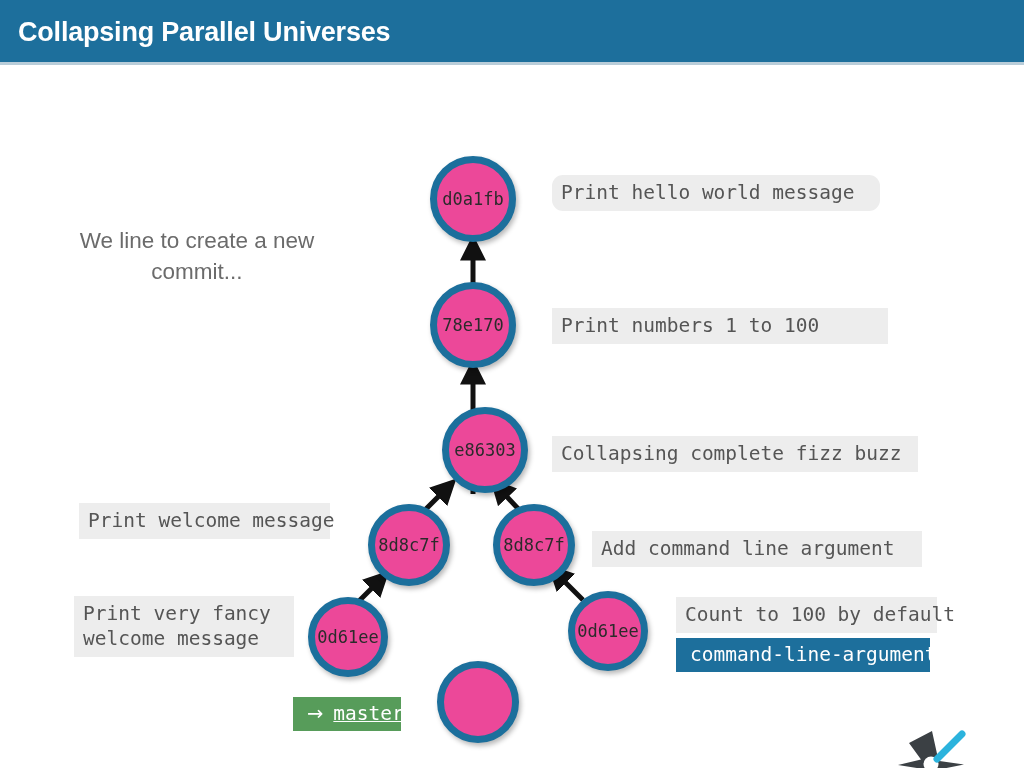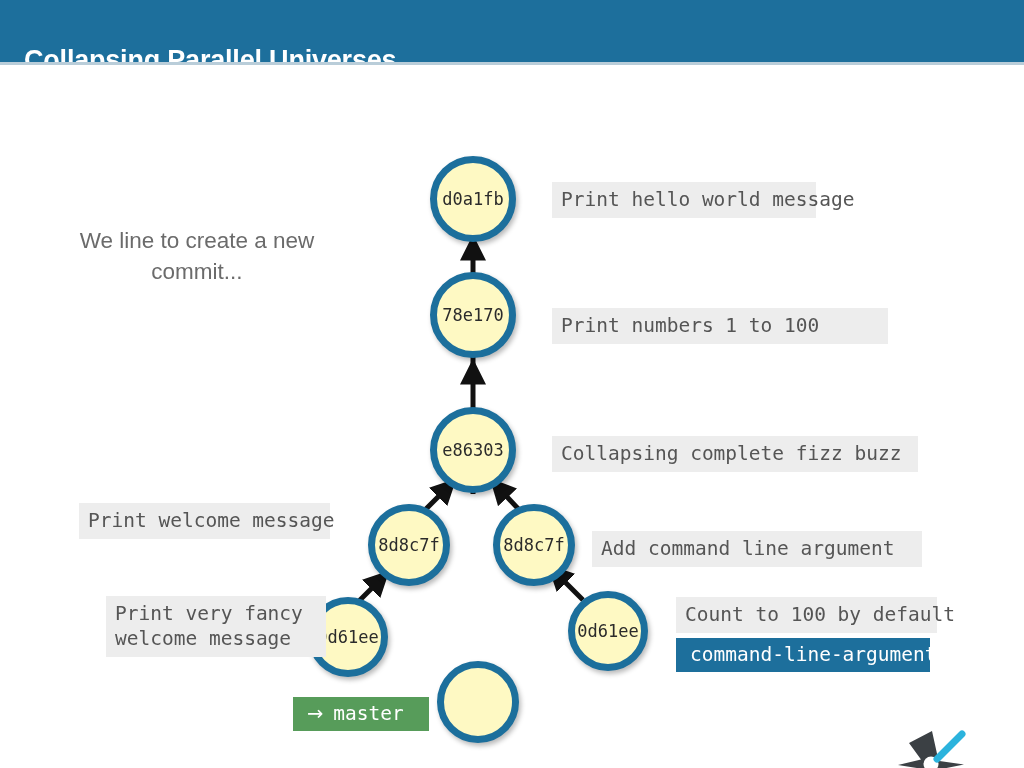--- a/index.html
+++ b/index.html
@@ -21,29 +21,28 @@
     position: absolute;
     left: 0;
     top: 0;
     width: 1024px;
     height: 62px;
     background: #1d6f9c;
     box-sizing: border-box;
   }
   #slide-header .title-text {
     position: absolute;
-    left: 24px;
+    left: 18px;
     top: 17px;
     color: #ffffff;
     font-size: 27px;
     font-weight: bold;
     letter-spacing: -0.2px;
     font-family: "Liberation Sans", sans-serif;
     white-space: nowrap;
-    margin-top: 28px;
   }
   #header-underline {
     position: absolute;
     left: 0;
     top: 62px;
     width: 1024px;
     height: 3px;
     background: #b9cdd9;
   }
 
@@ -61,21 +60,21 @@
     top: 0;
     width: 1024px;
     height: 703px;
     pointer-events: none;
   }
 
   
   .commit-node {
     position: absolute;
     border-radius: 50%;
-    background: #fef9c3;
+    background: #ec4899;
     border: 7px solid #1c6f9c;
     box-sizing: border-box;
     display: flex;
     align-items: center;
     justify-content: center;
     box-shadow: 2px 3px 5px rgba(0,0,0,0.28);
   }
   .commit-node .sha {
     font-family: "DejaVu Sans Mono", "Liberation Mono", monospace;
     font-size: 17px;
@@ -161,54 +160,54 @@
         <line x1="524" y1="450" x2="497" y2="421" stroke="#111111" stroke-width="5" marker-end="url(#arrowhead)"></line>
         <line x1="354" y1="541" x2="382" y2="513" stroke="#111111" stroke-width="5" marker-end="url(#arrowhead)"></line>
         <line x1="583" y1="535" x2="555" y2="507" stroke="#111111" stroke-width="5" marker-end="url(#arrowhead)"></line>
       </g>
   </svg>
 
   <div id="nodes-group">
       <div class="commit-node" style="left: 430px; top: 91px; width: 86px; height: 86px;">
         <span class="sha">d0a1fb</span>
       </div>
-      <div class="commit-node" style="left: 430px; top: 207px; width: 86px; height: 86px;">
+      <div class="commit-node" style="left: 430px; top: 217px; width: 86px; height: 86px;">
         <span class="sha">78e170</span>
       </div>
-      <div class="commit-node" style="left: 430px; top: 342px; width: 86px; height: 86px;">
+      <div class="commit-node" style="left: 442px; top: 342px; width: 86px; height: 86px;">
         <span class="sha">e86303</span>
       </div>
       <div class="commit-node" style="left: 368px; top: 439px; width: 82px; height: 82px;">
         <span class="sha">8d8c7f</span>
       </div>
       <div class="commit-node" style="left: 493px; top: 439px; width: 82px; height: 82px;">
         <span class="sha">8d8c7f</span>
       </div>
       <div class="commit-node" style="left: 308px; top: 532px; width: 80px; height: 80px;">
         <span class="sha">0d61ee</span>
       </div>
       <div class="commit-node" style="left: 568px; top: 526px; width: 80px; height: 80px;">
         <span class="sha">0d61ee</span>
       </div>
       <div class="commit-node" style="left: 437px; top: 596px; width: 82px; height: 82px;">
         <span class="sha"></span>
       </div>
     </div>
   <div id="chips-group">
-      <div class="msg-chip" style="left: 552px; top: 117px; width: 264px;">Print hello world message</div>
+      <div class="msg-chip" style="left: 552px; top: 110px; width: 328px; border-radius: 11px;">Print hello world message</div>
       <div class="msg-chip" style="left: 552px; top: 243px; width: 336px;">Print numbers 1 to 100</div>
       <div class="msg-chip" style="left: 552px; top: 371px; width: 366px;">Collapsing complete fizz buzz</div>
       <div class="msg-chip" style="left: 79px; top: 438px; width: 251px;">Print welcome message</div>
       <div class="msg-chip" style="left: 592px; top: 466px; width: 330px;">Add command line argument</div>
-      <div class="msg-chip" style="left: 74px; top: 531px; width: 220px; margin-left: 32px;">Print very fancy
+      <div class="msg-chip" style="left: 74px; top: 531px; width: 220px;">Print very fancy
 welcome message</div>
       <div class="msg-chip" style="left: 676px; top: 532px; width: 261px;">Count to 100 by default</div>
     </div>
   <div id="branches-group">
-      <div class="branch-badge green" style="left: 293px; top: 632px; width: 136px;"><span class="arrow-glyph">→</span><span>master</span></div>
+      <div class="branch-badge green" style="left: 293px; top: 632px; width: 108px; text-decoration: underline;"><span class="arrow-glyph">→</span><span>master</span></div>
       <div class="branch-badge blue" style="left: 676px; top: 573px; width: 254px; text-align: center;"><span>command-line-argument</span></div>
     </div>
 
   <div id="intro-caption">We line to create a new commit...</div>
 
   <div id="brand-logo">
     <svg viewBox="0 0 80 80" width="80" height="80" xmlns="http://www.w3.org/2000/svg">
       <g>
         <path d="M40,8 L45.5,33 L62,17.5 L47.5,38 L72,41.5 L47,46.5 L60,62 L41.5,50.5 L37,74 L33,50 L16,63 L28,45.5 L6,42 L29,36.5 L17,20 Z" fill="#3b4044"></path>
         <circle cx="39" cy="41" r="7.5" fill="#ffffff"></circle>

